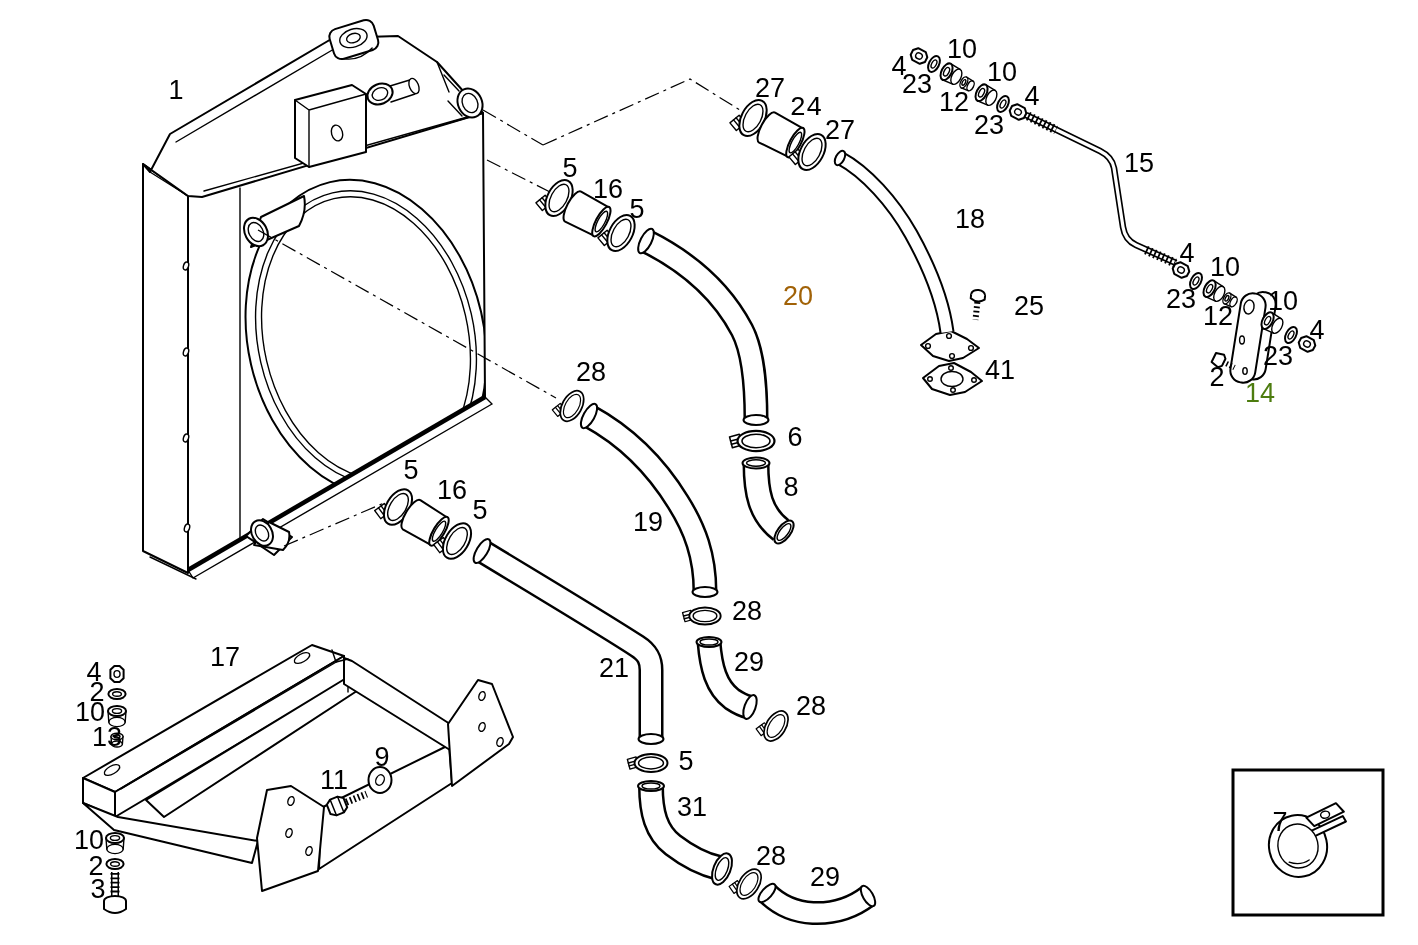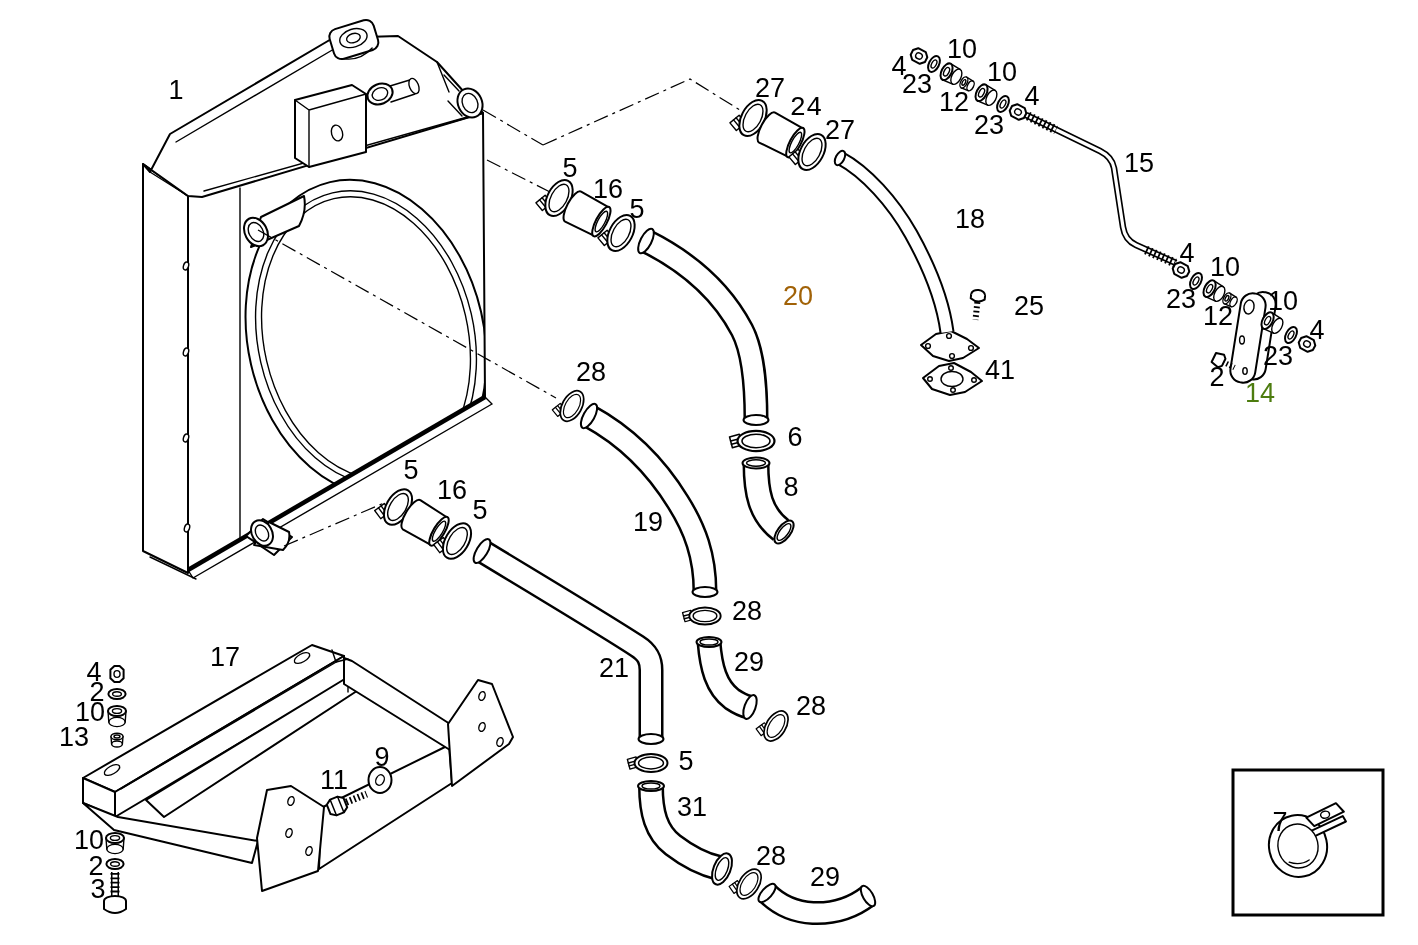--- a/index.html
+++ b/index.html
@@ -372,21 +372,21 @@
       <div class="callout" style="left: 749px; top: 662px; color: rgb(0, 0, 0);">29</div>
       <div class="callout" style="left: 811px; top: 706px; color: rgb(0, 0, 0);">28</div>
       <div class="callout" style="left: 686px; top: 761px; color: rgb(0, 0, 0);">5</div>
       <div class="callout" style="left: 692px; top: 807px; color: rgb(0, 0, 0);">31</div>
       <div class="callout" style="left: 771px; top: 856px; color: rgb(0, 0, 0);">28</div>
       <div class="callout" style="left: 825px; top: 877px; color: rgb(0, 0, 0);">29</div>
       <div class="callout" style="left: 225px; top: 657px; color: rgb(0, 0, 0); text-align: center;">17</div>
       <div class="callout" style="left: 94px; top: 672px; color: rgb(0, 0, 0);">4</div>
       <div class="callout" style="left: 97px; top: 692px; color: rgb(0, 0, 0);">2</div>
       <div class="callout" style="left: 90px; top: 712px; color: rgb(0, 0, 0);">10</div>
-      <div class="callout" style="left: 74px; top: 737px; color: rgb(0, 0, 0);">13</div>
+      <div class="callout" style="left: 107px; top: 737px; color: rgb(0, 0, 0);">13</div>
       <div class="callout" style="left: 89px; top: 840px; color: rgb(0, 0, 0);">10</div>
       <div class="callout" style="left: 96px; top: 866px; color: rgb(0, 0, 0);">2</div>
       <div class="callout" style="left: 98px; top: 889px; color: rgb(0, 0, 0);">3</div>
       <div class="callout" style="left: 334px; top: 780px; color: rgb(0, 0, 0);">11</div>
       <div class="callout" style="left: 382px; top: 757px; color: rgb(0, 0, 0);">9</div>
       <div class="callout" style="left: 1280px; top: 822px; color: rgb(0, 0, 0);">7</div>
     </div>
 </div>
 
 </body></html>

